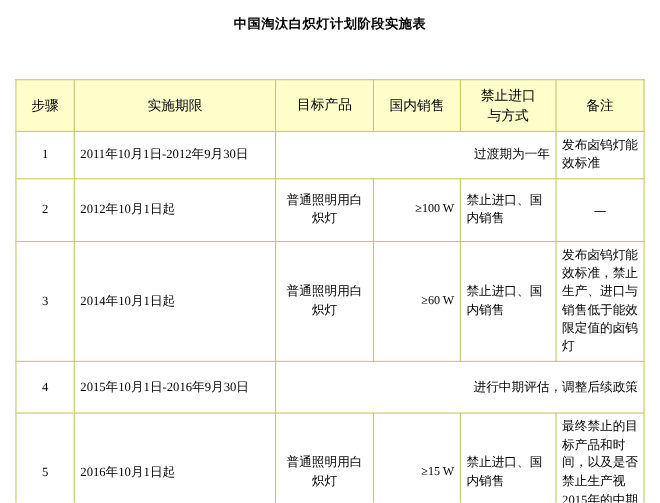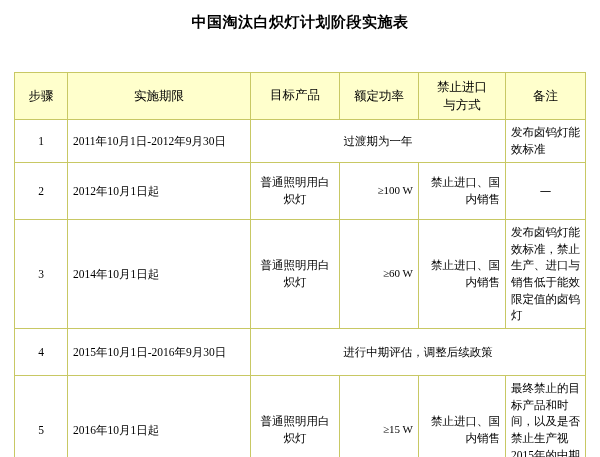--- a/index.html
+++ b/index.html
@@ -17,21 +17,21 @@
   .page {
     position: relative;
     width: 600px;
     height: 457px;
     box-sizing: border-box;
   }
   .doc-title {
     text-align: center;
     font-family: "Liberation Serif", serif;
     font-weight: bold;
-    font-size: 15px;
+    font-size: 12px;
     letter-spacing: 0.5px;
     padding-top: 13px;
     padding-bottom: 0;
     color: #000;
   }
   .table-wrap {
     position: absolute;
     left: 14px;
     top: 72px;
     right: 14px;
@@ -80,29 +80,29 @@
   }
   td.c-power {
     width: 68px;
     text-align: right;
     padding-left: 7px;
     font-family: Liberation Serif, serif;
     font-size: 11px;
   }
   td.c-scope {
     width: 76px;
-    text-align: right;
+    text-align: left;
     padding-left: 7px;
   }
   td.c-remark {
     text-align: left;
     padding-left: 7px;
   }
   td.span-wide {
-    text-align: center;
+    text-align: right;
     padding-left: 7px;
   }
   td.dash {
     text-align: center;
     font-family: "DejaVu Sans", sans-serif;
   }
   th.h-step { width: 42px; margin-top: 18px; }
   th.h-period { width: 172px; }
   th.h-product { width: 78px; font-family: Liberation Mono, monospace; }
   th.h-power { width: 68px; }
@@ -120,21 +120,21 @@
 
   <div class="doc-title">中国淘汰白炽灯计划阶段实施表</div>
 
   <div class="table-wrap">
     <table class="impl">
       <thead>
         <tr>
           <th class="h-step">步骤</th>
           <th class="h-period">实施期限</th>
           <th class="h-product">目标产品</th>
-          <th class="h-power">额定功率</th>
+          <th class="h-power">国内销售</th>
           <th class="h-scope">
             <div>禁止进口</div>
             <div>与方式</div>
           </th>
           <th>备注</th>
         </tr>
       </thead>
       <tbody>
 
         <tr class="r1">

